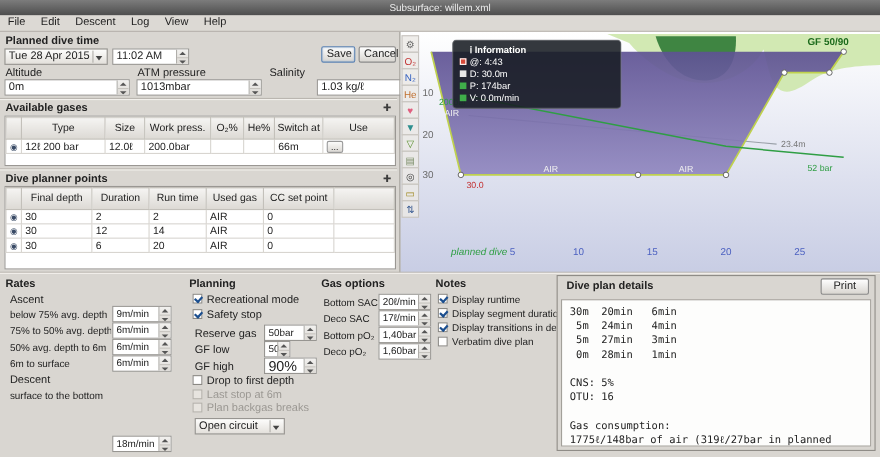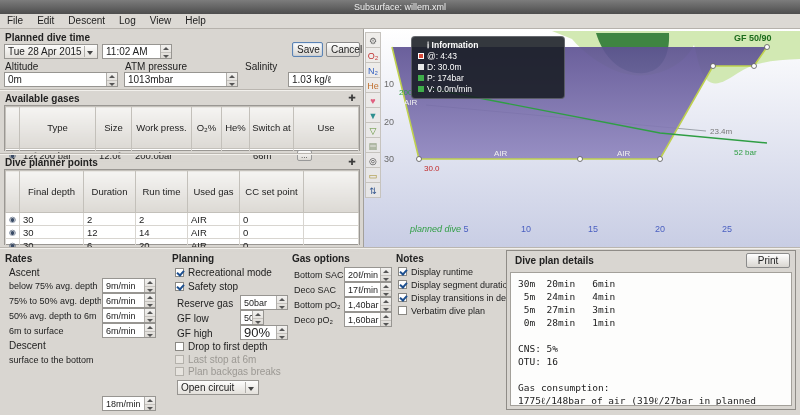--- a/index.html
+++ b/index.html
@@ -51,21 +51,21 @@
     background:#fff; vertical-align:-1px; margin-right:4px; position:relative; }
   .cb.checked::after { content:""; position:absolute; left:1px; top:1px; width:5px; height:3px;
     border-left:2px solid #1c4f8f; border-bottom:2px solid #1c4f8f; transform:rotate(-48deg); }
   .cbrow.disabled { color:#9b9893; }
   .cbrow.disabled .cb { background:#e7e4df; border-color:#b4b1ab; }
 
   
   .tblwrap { position:absolute; background:#fff; border:1px solid #9a9793; }
   table { border-collapse:collapse; table-layout:fixed; width:100%; font-size:9.5px; }
   th { background:linear-gradient(#f5f4f2,#dcd9d4); border:1px solid #c3c0ba;
-    font-weight:normal; height:13px; padding:15px 2px; overflow:hidden; white-space:nowrap; }
+    font-weight:normal; height:13px; padding:4px 2px; overflow:hidden; white-space:nowrap; }
   td { border:1px solid #d8d5d0; height:13px; padding:0 3px; overflow:hidden; white-space:nowrap; }
   .rowdot { color:#3a4b66; font-size:8px; text-align:center; }
   .mini-btn { display:inline-block; border:1px solid #999; border-radius:2px;
     background:linear-gradient(#fbfbfa,#dcd9d4); padding:0 3px; line-height:9px; font-size:8px; }
 
   .plus-btn { position:absolute; width:12px; height:12px; text-align:center; line-height:12px;
     font-size:9px; color:#3c3c3c; }
 
   
   .chart-panel { position:absolute; left:363px; top:29px; width:437px; height:219px;

